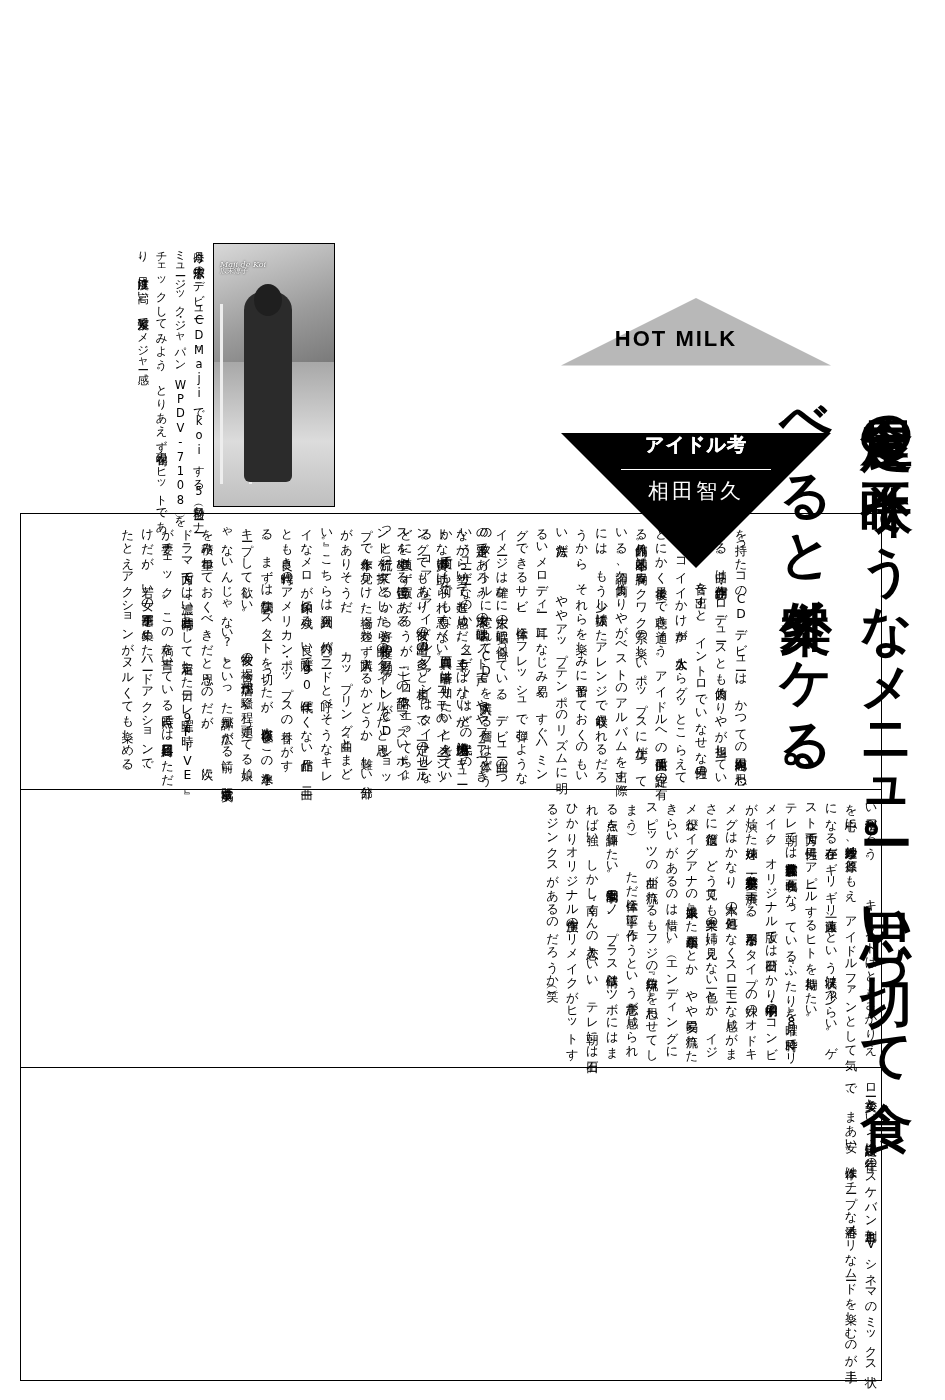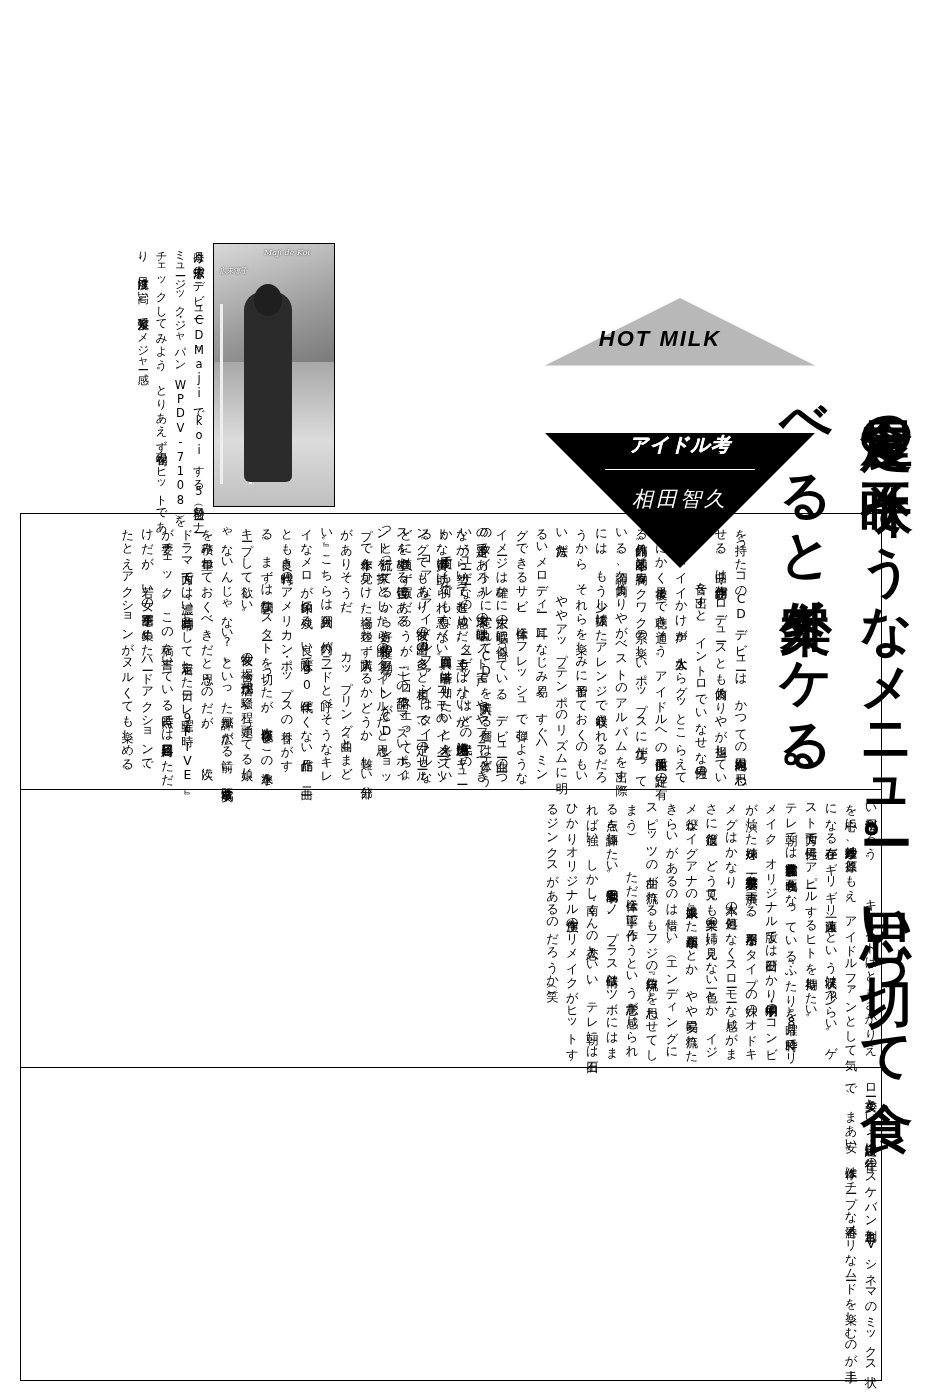--- a/index.html
+++ b/index.html
@@ -20,46 +20,45 @@
     position: absolute;
     left: 0; top: 0;
     width: 945px;
     height: 1400px;
     background: #fff;
   }
 
   
   .masthead {
     position: absolute;
-    left: 505px;
+    left: 521px;
     top: 78px;
     width: 310px;
     height: 440px;
-    font-style: italic;
   }
   .diamond-wrap {
     position: absolute;
     left: 20px;
     top: 110px;
     width: 270px;
     height: 270px;
   }
   .sub-title-1 {
     font-size: 19px;
     font-weight: bold;
     letter-spacing: 1px;
     line-height: 1.35;
     text-align: center;
     font-family: "DejaVu Sans", sans-serif;
     -webkit-text-stroke: 0.4px #fff;
   }
   .author-line {
     margin-top: 12px;
     border-top: 1px solid #fff;
-    padding-top: 15px;
+    padding-top: 7px;
     font-size: 21px;
     letter-spacing: 3px;
     text-align: center;
     width: 150px;
   }
   .hotmilk-label {
     position: absolute;
     left: 0;
     top: 138px;
     width: 270px;
@@ -160,27 +159,26 @@
     left: 6px;
     top: 60px;
     width: 26px;
     height: 180px;
     border-left: 3px solid #eee;
     border-right: 3px solid #eee;
   }
   .photo-title {
     position: absolute;
     left: 6px;
-    top: 4px;
+    top: 16px;
     font-size: 8px;
     color: #fff;
     font-family: "DejaVu Serif", serif;
     font-style: italic;
     text-shadow: 0 0 2px #000;
-    margin-left: 44px;
   }
   .photo-name {
     position: absolute;
     left: 6px;
     top: 22px;
     font-size: 7px;
     color: #fff;
     text-shadow: 0 0 2px #000;
   }
 

